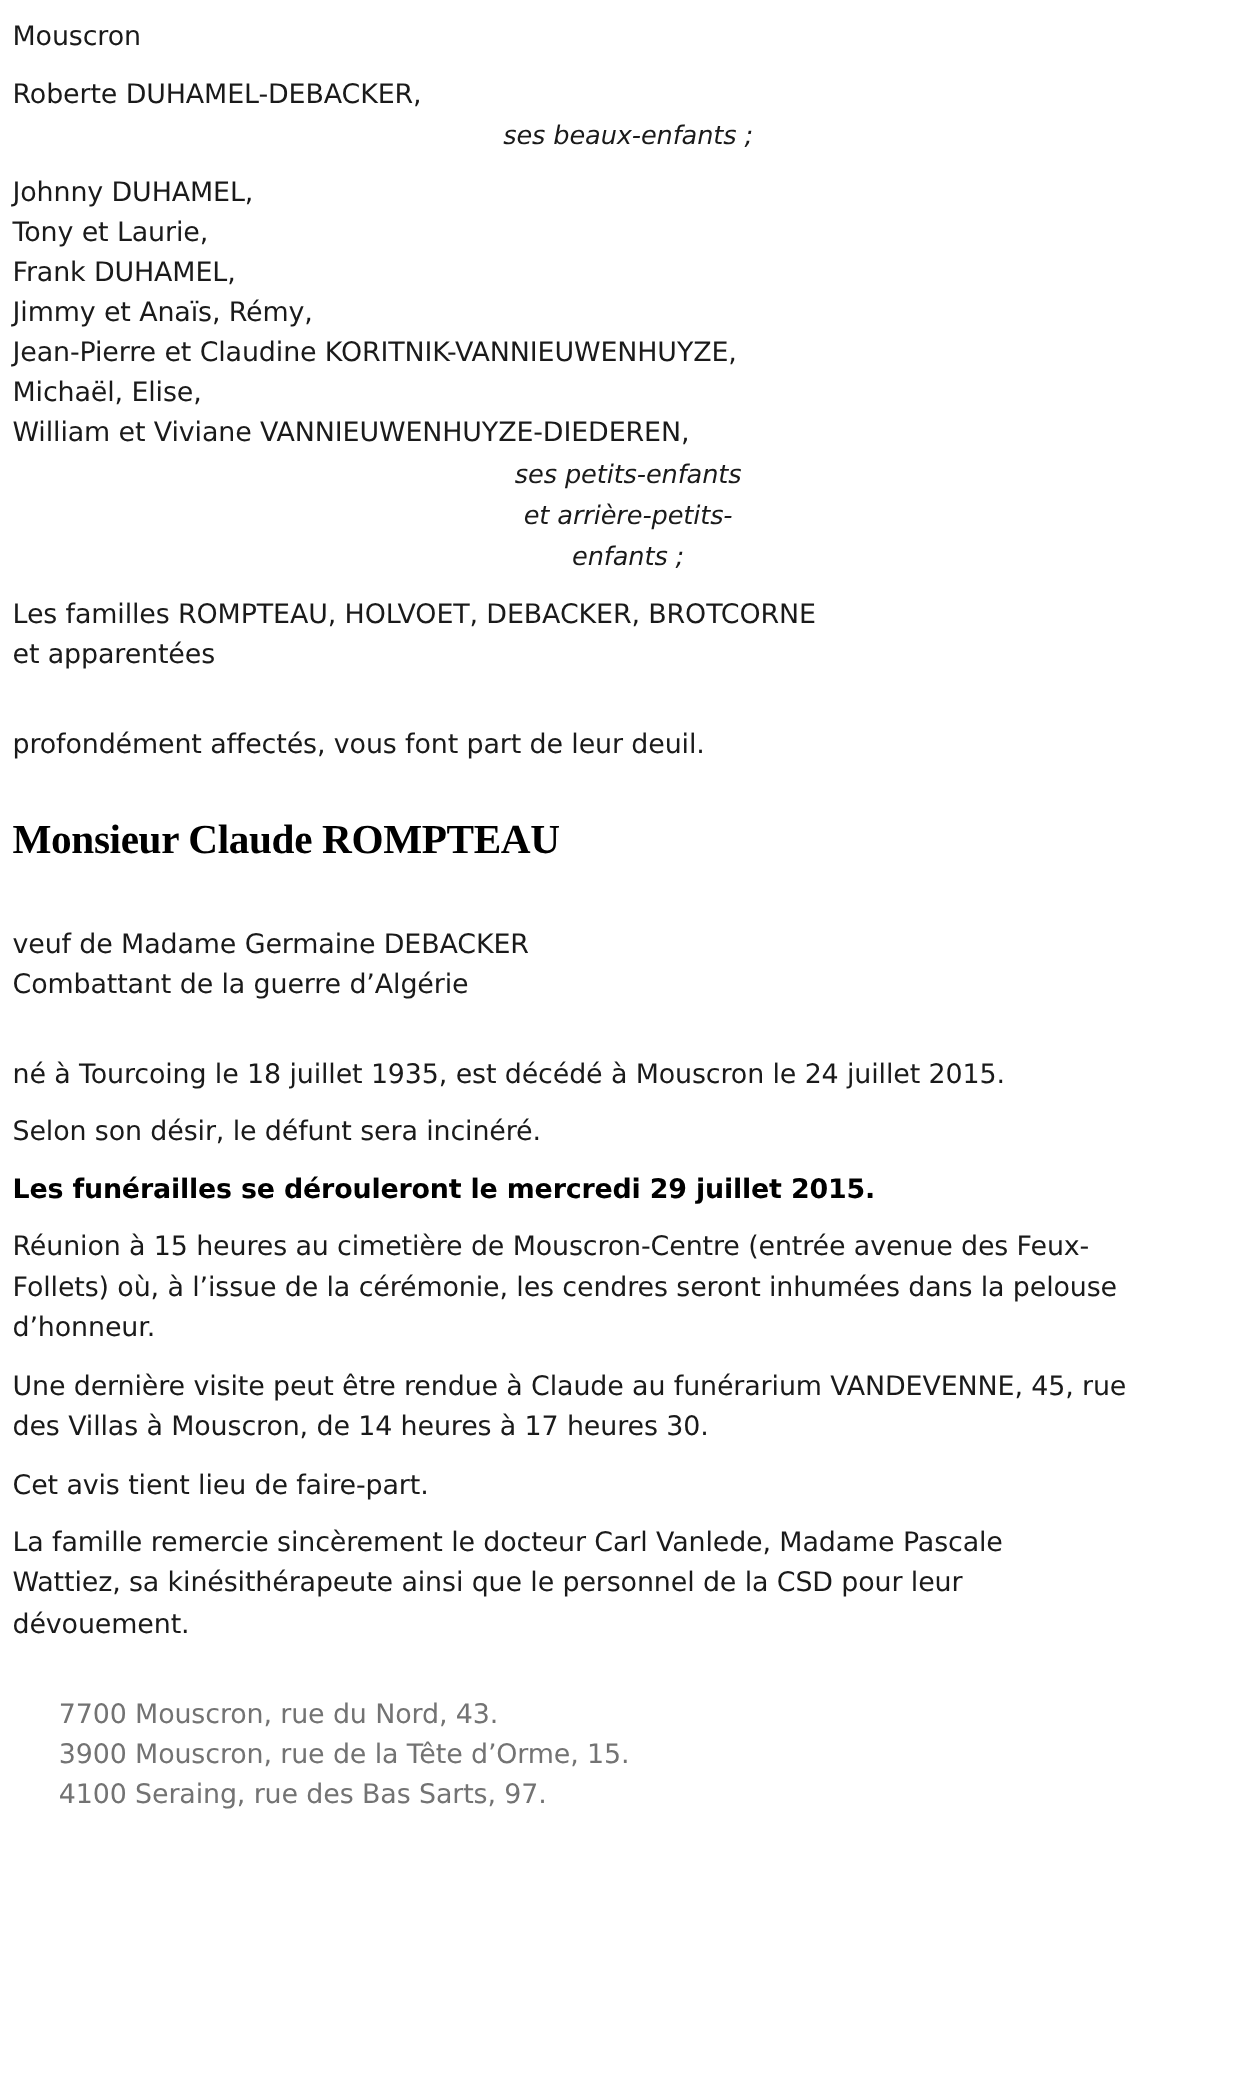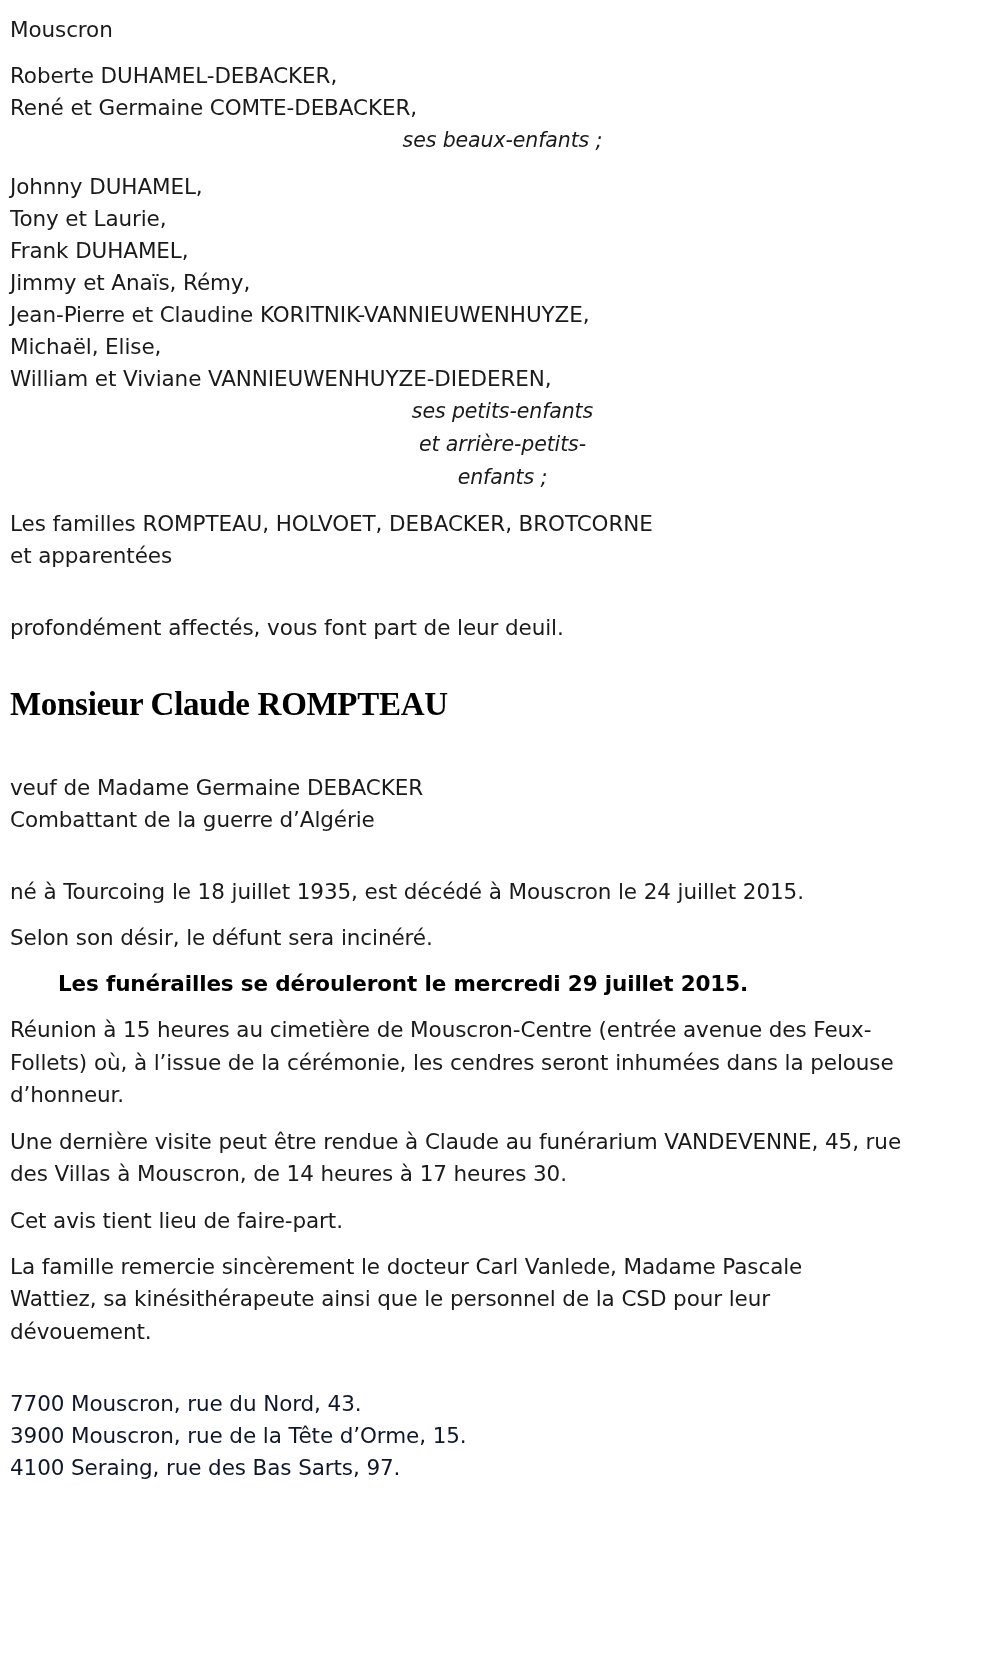--- a/index.html
+++ b/index.html
@@ -71,44 +71,43 @@
     font-family: Liberation Serif, serif;
   }
 
   .bold-line {
     font-weight: bold;
     font-size: 21.5px;
     line-height: 32px;
     letter-spacing: -0.15px;
     color: #000000;
     white-space: nowrap;
-    margin-left: 48px;
   }
 
   .address-line {
     font-size: 21.5px;
     line-height: 32px;
     letter-spacing: -0.1px;
     white-space: nowrap;
-    color: #0f172a;
+    color: #737373;
+    margin-left: 37px;
   }
 </style>
 </head>
 <body>
 
 <div class="page">
   <div class="doc">
 
     <div class="line">Mouscron</div>
 
     <div class="gap-sm"></div>
 
     <div>
       <div class="line">Roberte DUHAMEL-DEBACKER,</div>
-      <div class="line">René et Germaine COMTE-DEBACKER,</div>
       <div class="caption">ses beaux-enfants ;</div>
     </div>
 
     <div class="gap-sm"></div>
 
     <div>
       <div class="line">Johnny DUHAMEL,</div>
       <div class="line">Tony et Laurie,</div>
       <div class="line">Frank DUHAMEL,</div>
       <div class="line">Jimmy et Anaïs, Rémy,</div>

